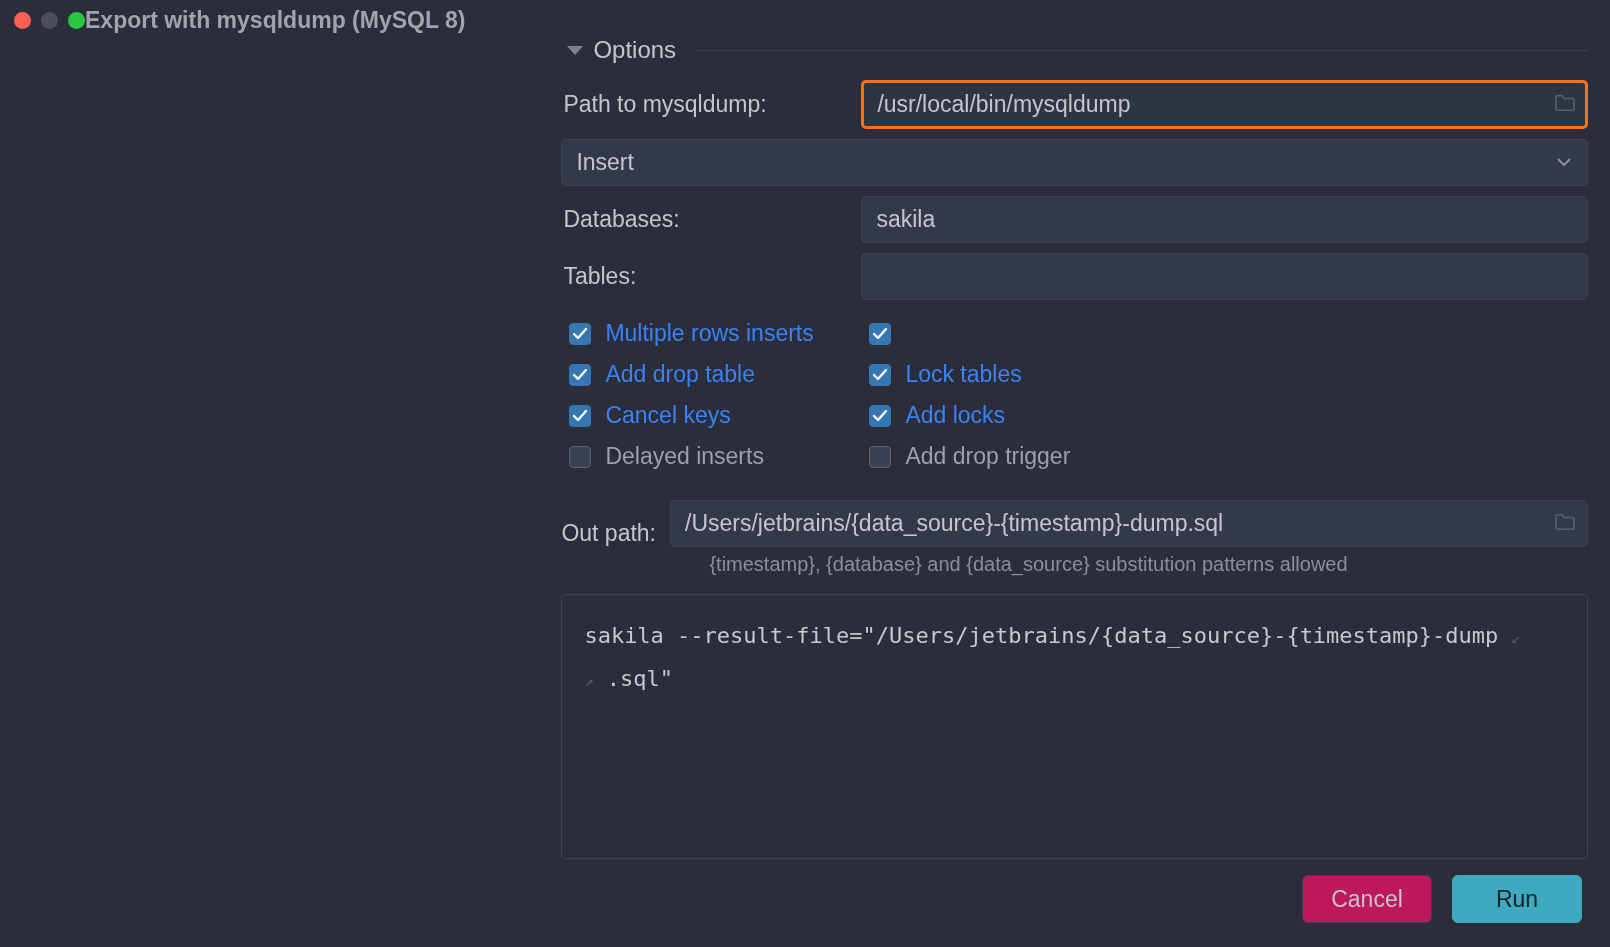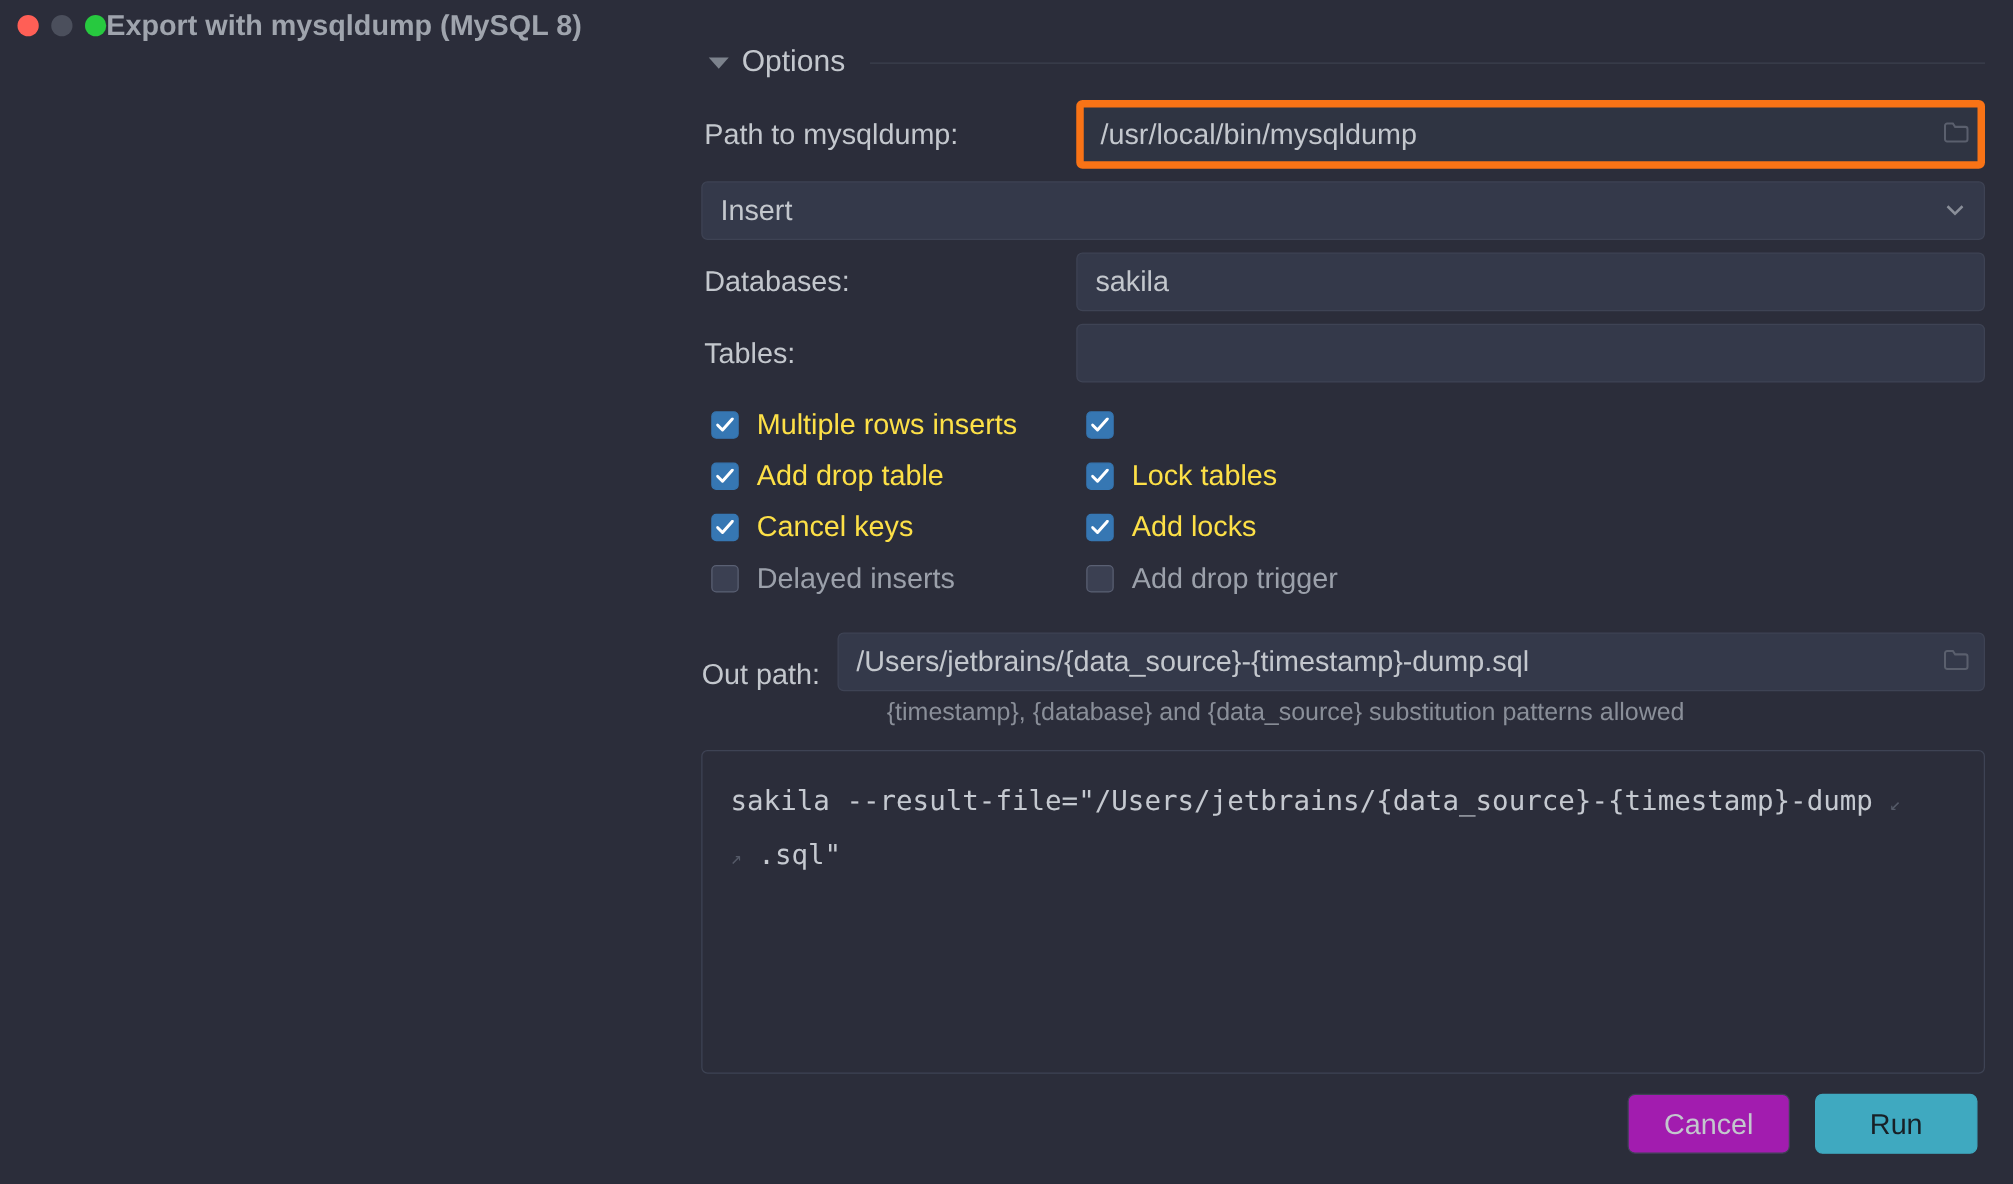--- a/index.html
+++ b/index.html
@@ -72,21 +72,21 @@
   background: #34394a;
   border: 1px solid #3e4354;
   border-radius: 5px;
   color: #c3c7cd;
   font-size: 23px;
   padding: 9px 44px 9px 14px;
   outline: none;
   font-family: inherit;
 }
 input.focused {
-  border: 6px solid #f97316;
+  border: 3px solid #f97316;
   background: #2f3442;
   padding: 8px 43px 8px 13px;
 }
 .folder-icon {
   position: absolute; right: 12px; top: 50%; transform: translateY(-50%);
   color: #5a5f6d;
 }
 .select-box {
   position: relative;
   display: flex; align-items: center; cursor: pointer;
@@ -98,21 +98,21 @@
 
 
 .cb-grid {
   display: grid;
   grid-template-columns: 300px 1fr;
   row-gap: 6px;
   margin: 6px 0 14px 8px;
 }
 .cb-cell {
   display: flex; align-items: center; gap: 14px;
-  font-size: 23px; color: #fde047;
+  font-size: 23px; color: #3b82f6;
   padding: 4px 0;
   cursor: pointer;
 }
 .chk {
   width: 22px; height: 22px; border-radius: 4px;
   border: 1px solid #5a6073;
   background: #3b4052;
   display: flex; align-items: center; justify-content: center;
   flex-shrink: 0;
 }
@@ -158,21 +158,21 @@
   padding: 16px 6px 2px 0;
 }
 .btn {
   min-width: 130px; height: 48px;
   border-radius: 6px;
   font-size: 23px;
   display: flex; align-items: center; justify-content: center;
   cursor: pointer;
   border: 1px solid #3e4354;
 }
-.btn-cancel { background: #a21caf; color: #c3c7cd; }
+.btn-cancel { background: #be185d; color: #c3c7cd; }
 .btn-run { background: #3fa9c0; color: #182026; border-color: #3fa9c0; font-weight: 500; }
 </style>
 </head>
 <body>
 
 <div class="window">
 
   <div class="titlebar">
     <div class="traffic-lights">
       <div class="tl tl-close"></div>

